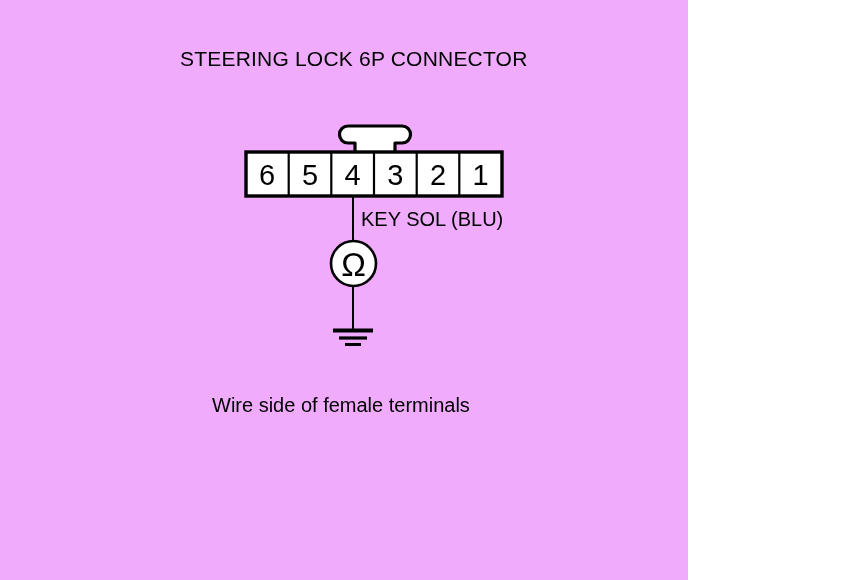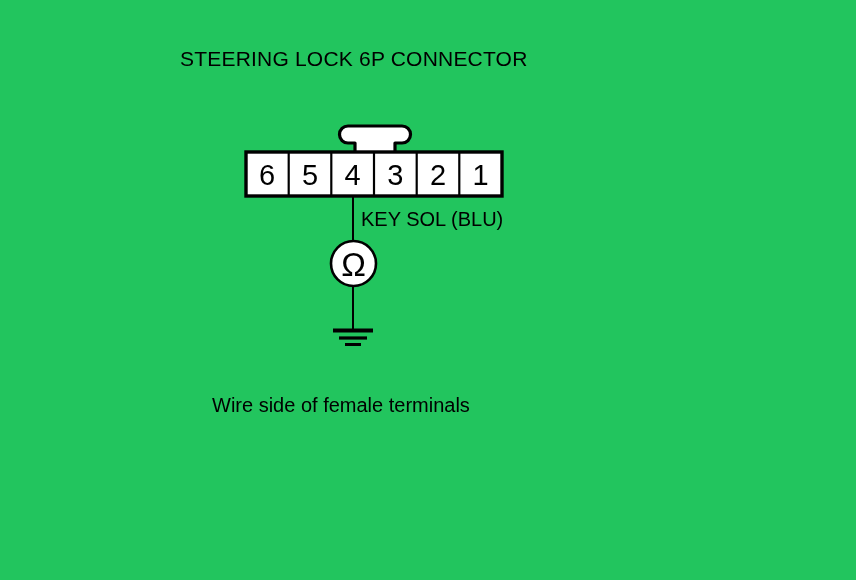--- a/index.html
+++ b/index.html
@@ -6,23 +6,23 @@
     margin: 0;
     padding: 0;
     background: #ffffff;
   }
   body {
     font-family: "Liberation Sans", sans-serif;
     color: #000000;
   }
   #page {
     position: relative;
-    width: 856px;
+    width: 688px;
     height: 580px;
-    background: #22c55e;
+    background: #f0abfc;
     overflow: hidden;
   }
   .diagram-svg {
     position: absolute;
     left: 0;
     top: 0;
     width: 860px;
     height: 580px;
   }
   .title-text {

